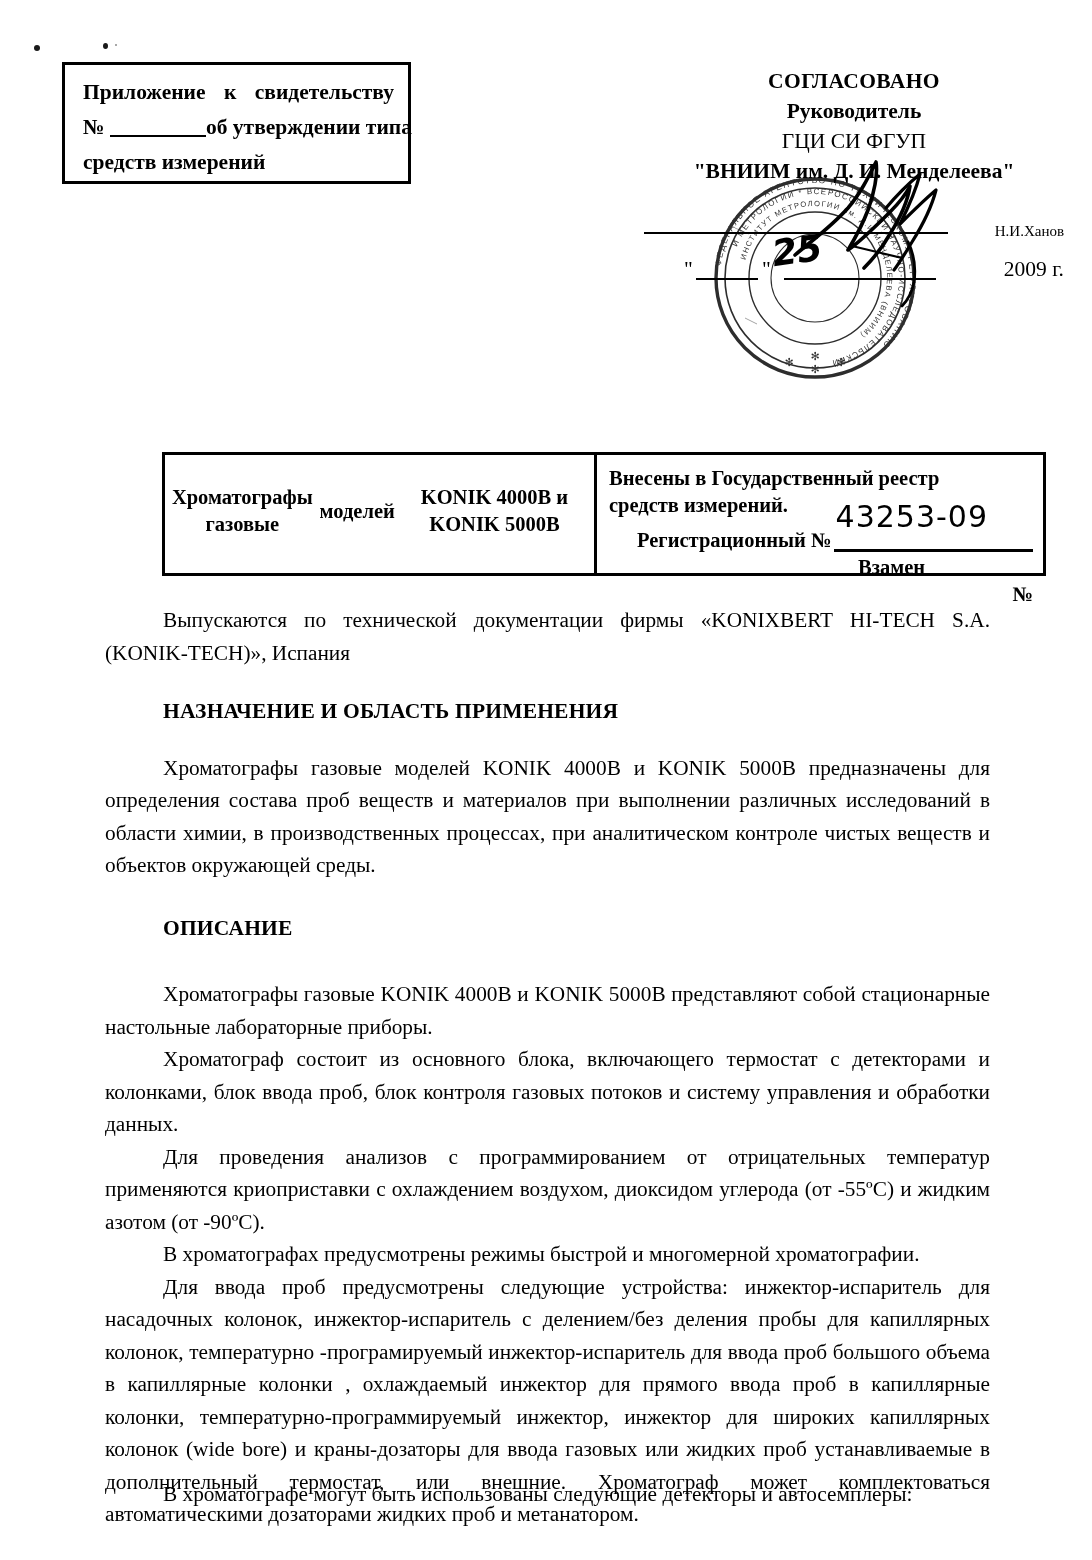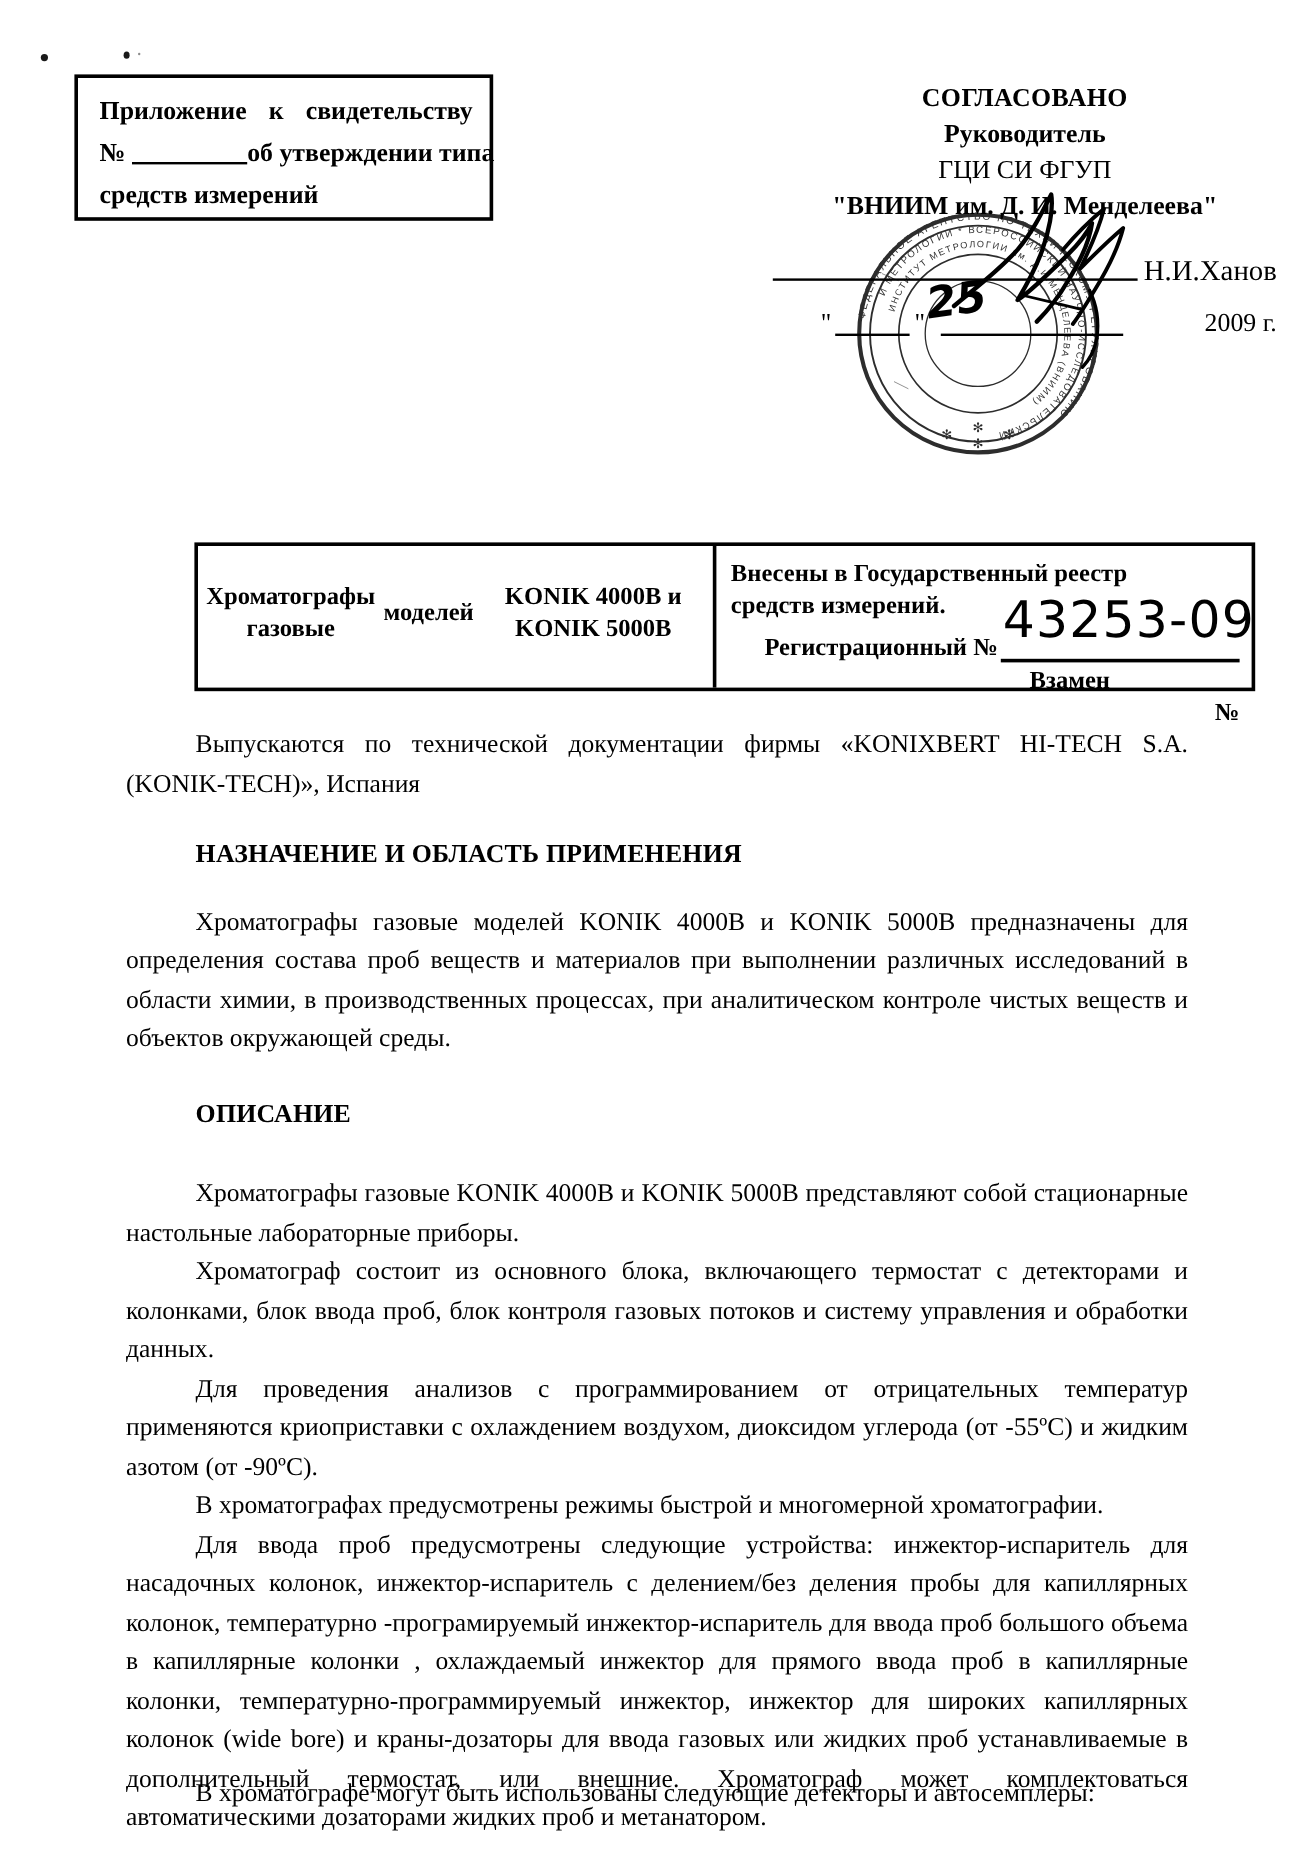--- a/index.html
+++ b/index.html
@@ -83,21 +83,21 @@
     position: absolute;
     left: 0;
     right: 116px;
     bottom: 2px;
     border-bottom: 2px solid #000;
   }
   .sign-row .name {
     position: absolute;
     right: 0;
     bottom: -4px;
-    font-size: 24px;
+    font-size: 15px;
     white-space: nowrap;
   }
 
   .date-row {
     position: absolute;
     right: 28px;
     top: 248px;
     width: 420px;
     height: 32px;
     font-size: 21.5px;
@@ -202,21 +202,21 @@
     flex: 1;
     border-bottom: 3px solid #000;
     height: 22px;
     margin-left: 2px;
   }
   .hand-reg {
     position: absolute;
     left: 2px;
     top: -24px;
     font-family: "DejaVu Sans", sans-serif;
-    font-size: 42px;
+    font-size: 30px;
     font-weight: normal;
     letter-spacing: 1px;
     white-space: nowrap;
   }
 
   
   .body {
     position: absolute;
     left: 105px;
     top: 604px;

